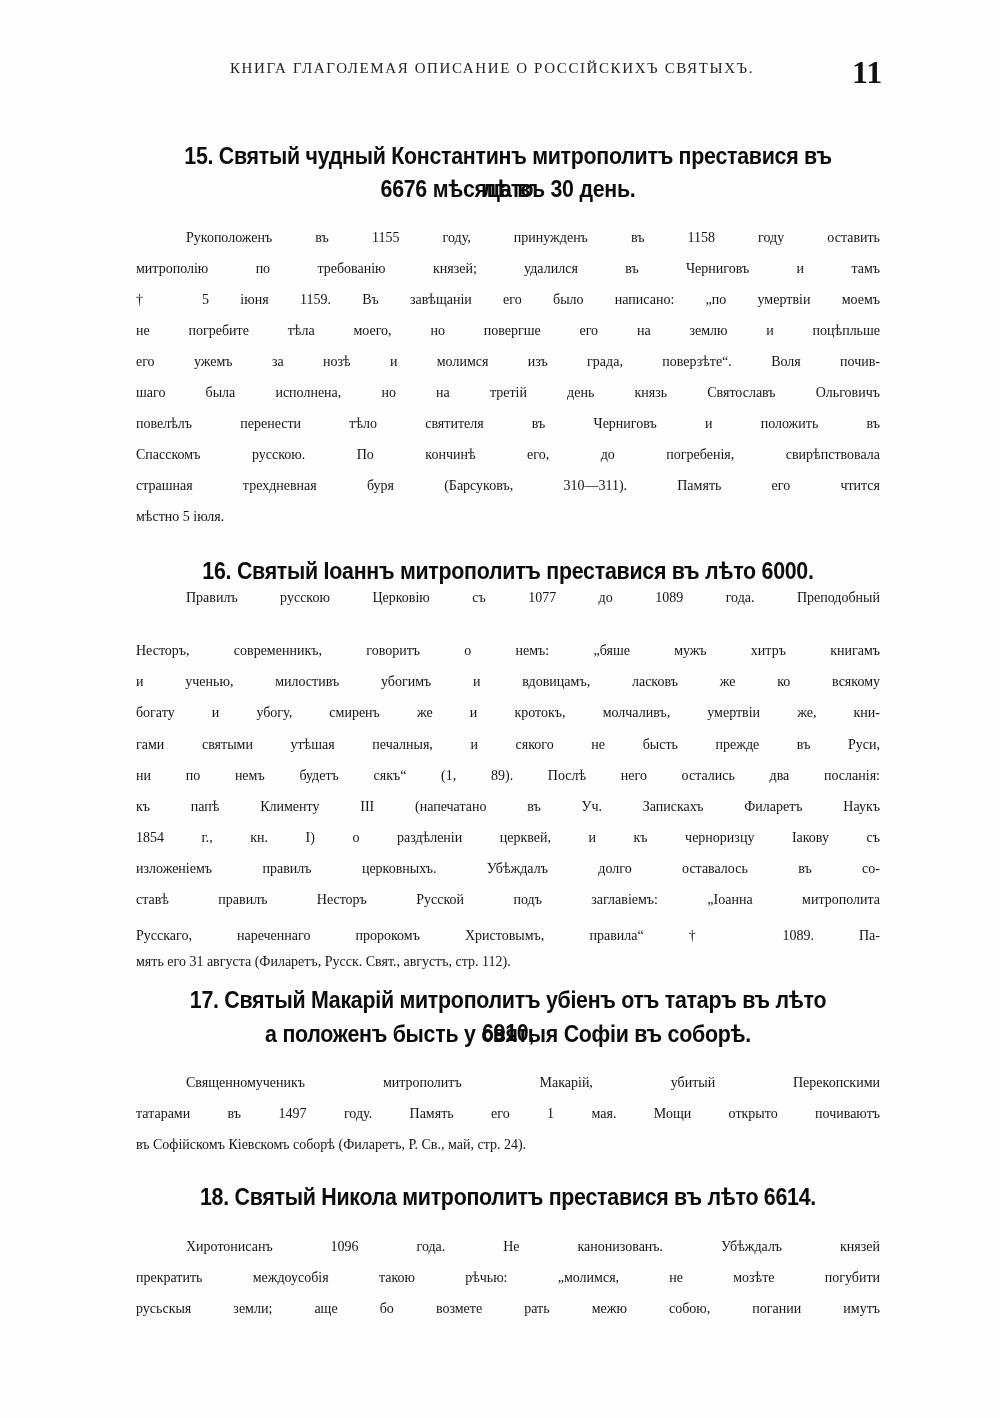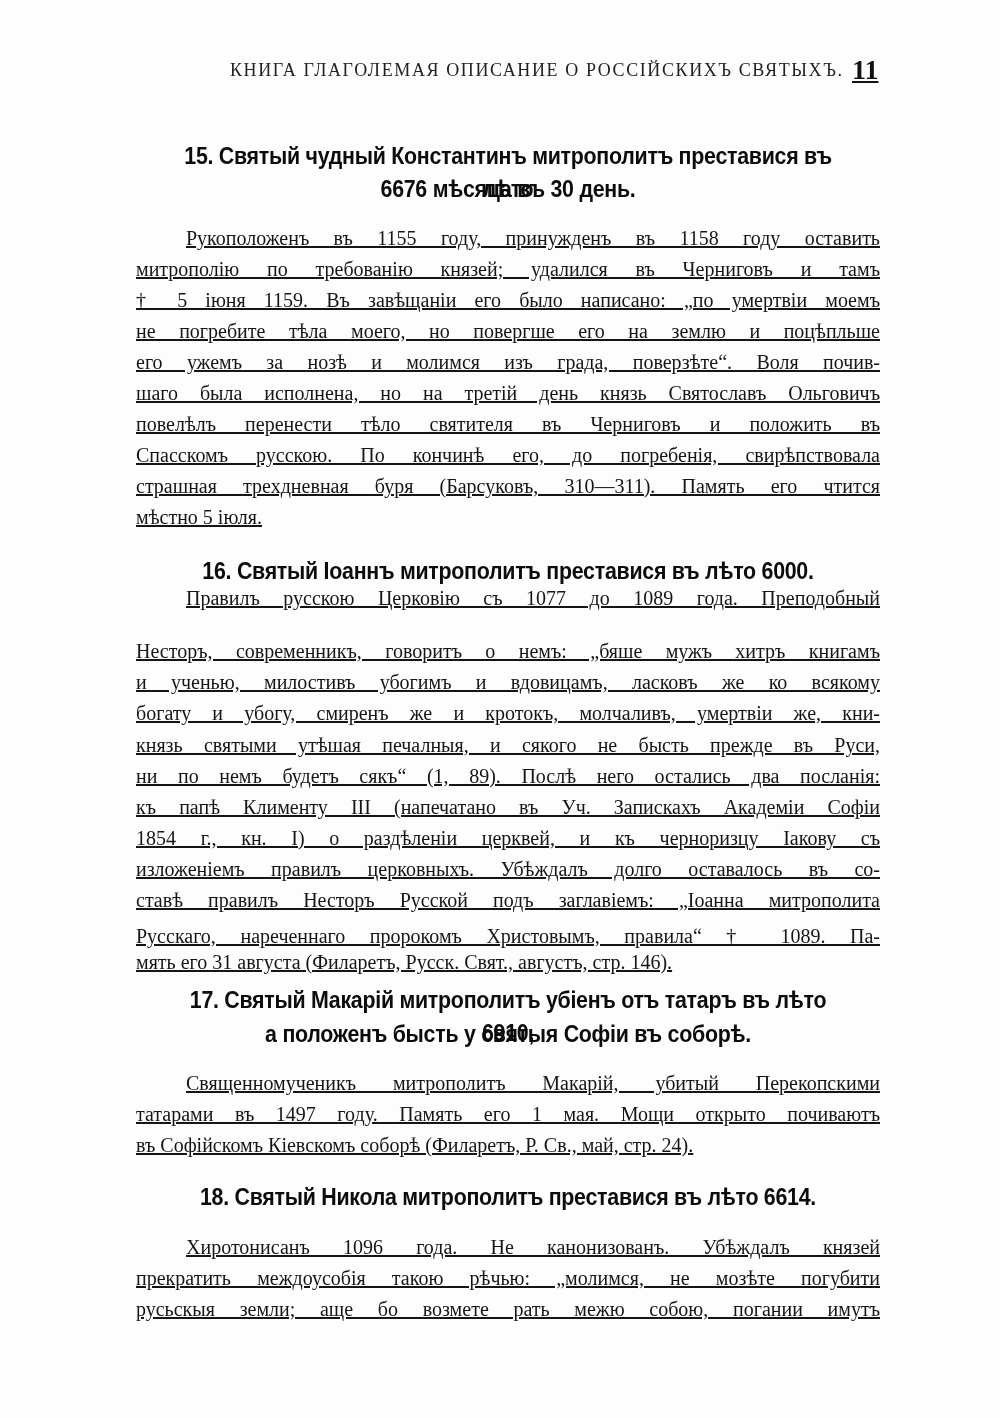--- a/index.html
+++ b/index.html
@@ -1,36 +1,36 @@
 <!DOCTYPE html>
 <html><head>
 <meta charset="utf-8">
 <style>
   html, body { margin: 0; padding: 0; background: #ffffff; }
   body { width: 1000px; height: 1418px; position: relative; overflow: hidden; color: #141414; }
   .page { position: absolute; left: 0; top: 0; width: 1000px; height: 1418px; background: #fdfdfd; }
   .running-head {
     position: absolute; top: 60px; left: 230px; width: 560px;
-    font-family: "Liberation Serif", serif; font-size: 18px; letter-spacing: 1.6px;
+    font-family: "Liberation Serif", serif; font-size: 15px; letter-spacing: 1.6px;
     text-transform: uppercase; color: #222; white-space: nowrap;
   }
   .page-number {
     position: absolute; top: 54px; left: 852px;
-    font-family: "Liberation Serif", serif; font-size: 28px; font-weight: bold; color: #111; text-decoration: underline;
+    font-family: "Liberation Serif", serif; font-size: 32px; font-weight: bold; color: #111;
   }
   .heading {
     position: absolute; left: 136px; width: 744px; text-align: center;
     font-family: "Liberation Sans", sans-serif; font-weight: bold; font-size: 23px;
     line-height: 33px; letter-spacing: -0.3px; color: #0c0c0c;
     transform: scaleX(0.93); transform-origin: center;
   }
   .line {
     position: absolute; left: 136px; width: 744px; height: 30px;
-    font-family: "Liberation Serif", serif; font-size: 20px; line-height: 30px;
-    white-space: nowrap; text-align: justify; text-align-last: justify; color: #151515; text-decoration: underline;
+    font-family: "Liberation Serif", serif; font-size: 14px; line-height: 30px;
+    white-space: nowrap; text-align: justify; text-align-last: justify; color: #151515;
   }
   .line.indent { left: 186px; width: 694px; }
   .line.last { text-align-last: left; }
 </style>
 </head>
 <body>
 
 <div class="page">
 
   <div class="running-head">Книга глаголемая описание о россійскихъ святыхъ.</div>
@@ -52,28 +52,28 @@
     <div class="line last" style="top:502px">мѣстно 5 іюля.</div>
   </section>
 
   <section>
     <div class="heading" style="top:555px">16. Святый Іоаннъ митрополитъ преставися въ лѣто 6000.</div>
 
     <div class="line indent" style="top:583px">Правилъ русскою Церковію съ 1077 до 1089 года. Преподобный</div>
     <div class="line" style="top:636px">Несторъ, современникъ, говоритъ о немъ: „бяше мужъ хитръ книгамъ</div>
     <div class="line" style="top:667px">и ученью, милостивъ убогимъ и вдовицамъ, ласковъ же ко всякому</div>
     <div class="line" style="top:698px">богату и убогу, смиренъ же и кротокъ, молчаливъ, умертвіи же, кни-</div>
-    <div class="line" style="top:730px">князь святыми утѣшая печалныя, и сякого не бысть прежде въ Руси,</div>
+    <div class="line" style="top:730px">гами святыми утѣшая печалныя, и сякого не бысть прежде въ Руси,</div>
     <div class="line" style="top:761px">ни по немъ будетъ сякъ“ (1, 89). Послѣ него остались два посланія:</div>
-    <div class="line" style="top:792px">къ папѣ Клименту III (напечатано въ Уч. Запискахъ Академіи Софіи</div>
+    <div class="line" style="top:792px">къ папѣ Клименту III (напечатано въ Уч. Запискахъ Филаретъ Наукъ</div>
     <div class="line" style="top:823px">1854 г., кн. I) о раздѣленіи церквей, и къ черноризцу Іакову съ</div>
     <div class="line" style="top:854px">изложеніемъ правилъ церковныхъ. Убѣждалъ долго оставалось въ со-</div>
     <div class="line" style="top:885px">ставѣ правилъ Несторъ Русской подъ заглавіемъ: „Іоанна митрополита</div>
     <div class="line" style="top:921px">Русскаго, нареченнаго пророкомъ Христовымъ, правила“ † 1089. Па-</div>
-    <div class="line last" style="top:947px">мять его 31 августа (Филаретъ, Русск. Свят., августъ, стр. 146).</div>
+    <div class="line last" style="top:947px">мять его 31 августа (Филаретъ, Русск. Свят., августъ, стр. 112).</div>
   </section>
 
   <section>
     <div class="heading" style="top:984px">17. Святый Макарій митрополитъ убіенъ отъ татаръ въ лѣто 6910,</div>
     <div class="heading" style="top:1018px">а положенъ бысть у святыя Софіи въ соборѣ.</div>
 
     <div class="line indent" style="top:1068px">Священномученикъ митрополитъ Макарій, убитый Перекопскими</div>
     <div class="line" style="top:1099px">татарами въ 1497 году. Память его 1 мая. Мощи открыто почиваютъ</div>
     <div class="line last" style="top:1130px">въ Софійскомъ Кіевскомъ соборѣ (Филаретъ, Р. Св., май, стр. 24).</div>
   </section>

